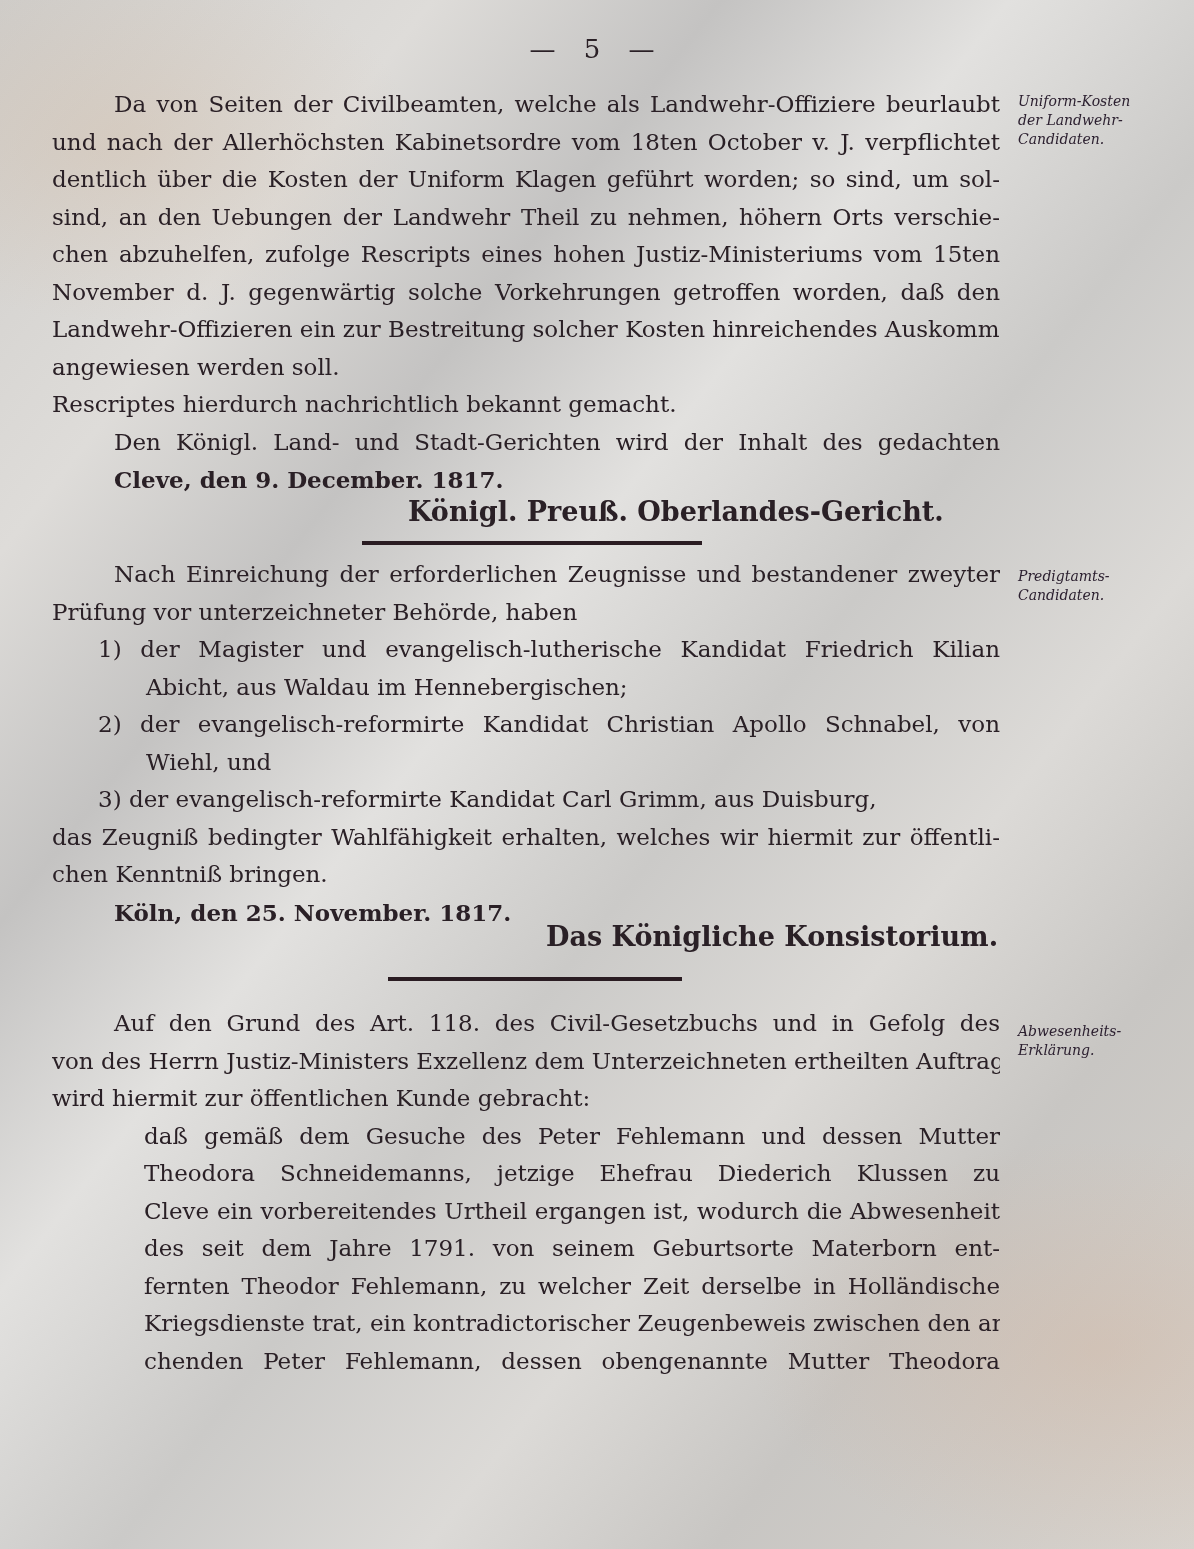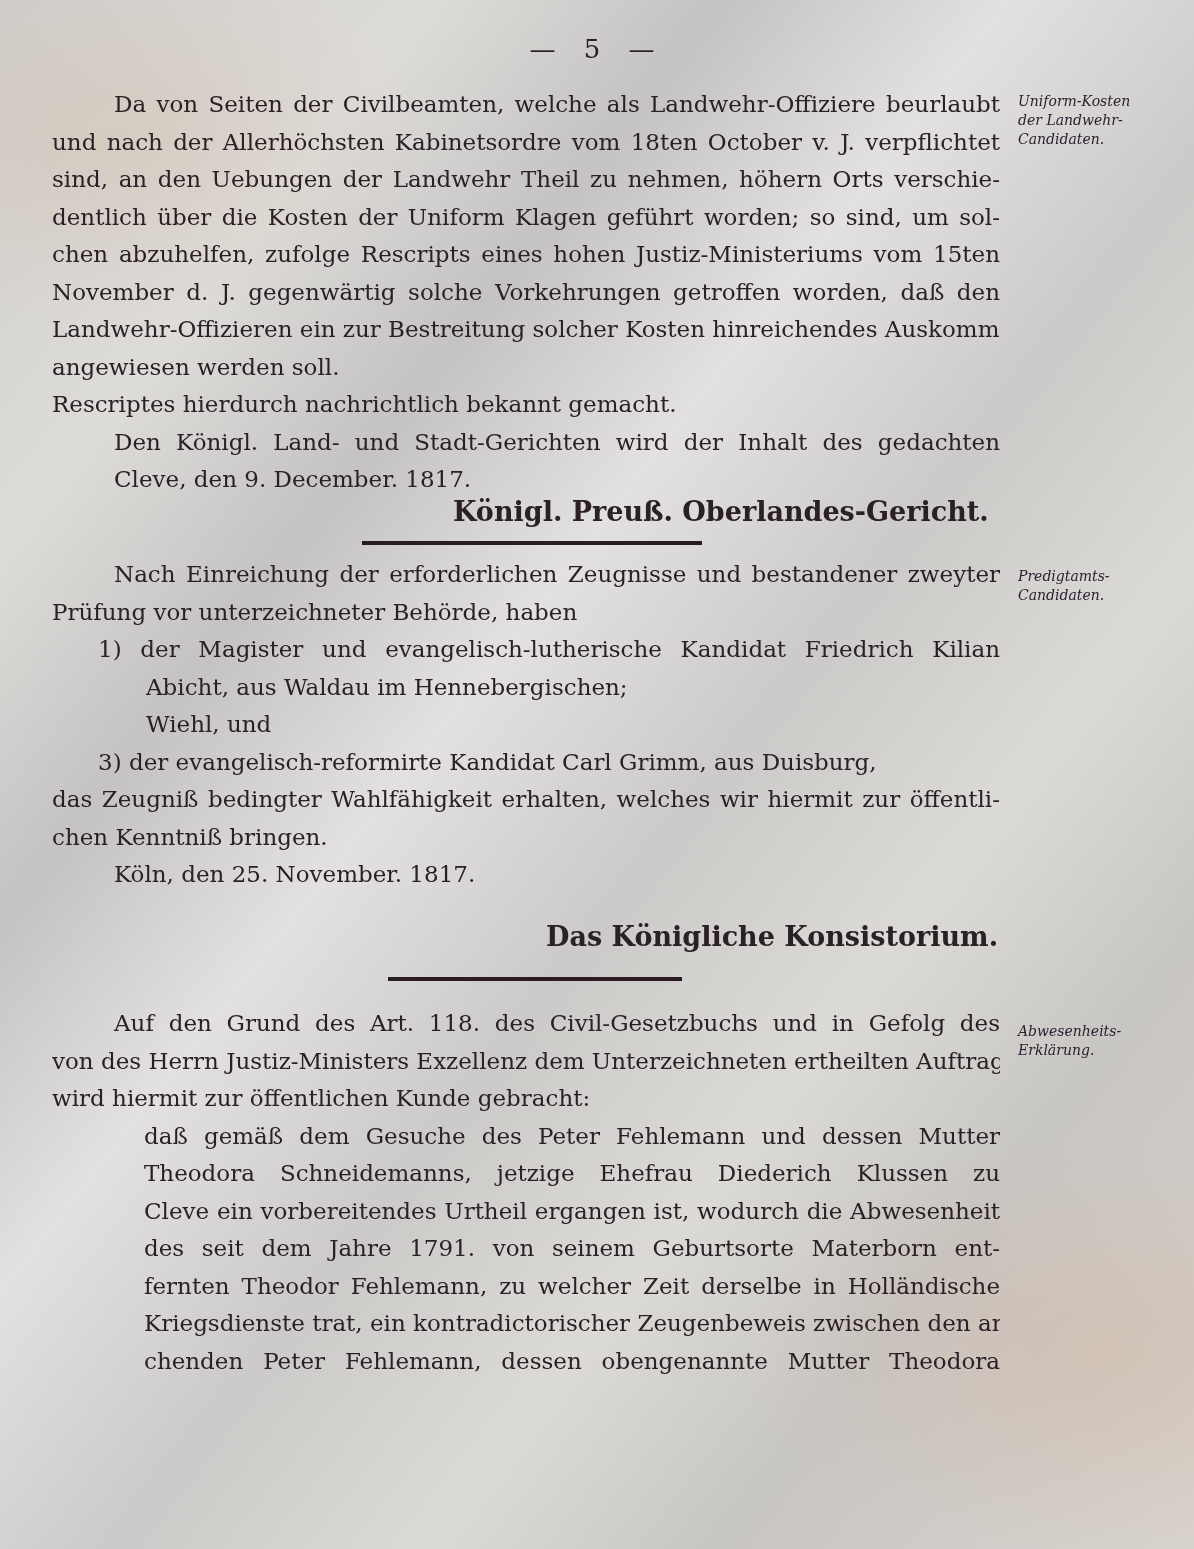--- a/index.html
+++ b/index.html
@@ -23,21 +23,21 @@
   .block { position: absolute; left: 52px; width: 948px; font-size: 23px; }
   .line {
     height: 37.5px; line-height: 37.5px; white-space: nowrap;
     text-align: justify; text-align-last: justify; overflow: hidden;
   }
   .line.last { text-align-last: left; }
   .indent { padding-left: 62px; }
   .item { padding-left: 46px; }
   .item-cont { padding-left: 94px; }
   .quote { padding-left: 92px; }
-  .dateline { padding-left: 62px; text-align-last: left; }
+  .dateline { padding-left: 62px; text-align-last: left; font-weight: bold; }
   .signature {
     position: absolute; font-size: 27px; font-weight: bold; white-space: nowrap;
   }
   .rule { position: absolute; height: 4px; background: #2a1c22; }
   .margin-note {
     position: absolute; left: 1018px; font-size: 14px; line-height: 19px;
     white-space: nowrap; color: #2c2030;
   }
   .margin-note span { display: block; font-style: italic; }
 </style>
@@ -50,43 +50,44 @@
 
   <div class="margin-note" style="top:92px;">
     <span>Uniform-Kosten</span>
     <span>der Landwehr-</span>
     <span>Candidaten.</span>
   </div>
 
   <div class="block" style="top:86px;">
     <div class="line indent">Da von Seiten der Civilbeamten, welche als Landwehr-Offiziere beurlaubt</div>
     <div class="line">und nach der Allerhöchsten Kabinetsordre vom 18ten October v. J. verpflichtet</div>
+    <div class="line">dentlich über die Kosten der Uniform Klagen geführt worden; so sind, um sol-</div>
     <div class="line">sind, an den Uebungen der Landwehr Theil zu nehmen, höhern Orts verschie-</div>
-    <div class="line">dentlich über die Kosten der Uniform Klagen geführt worden; so sind, um sol-</div>
     <div class="line">chen abzuhelfen, zufolge Rescripts eines hohen Justiz-Ministeriums vom 15ten</div>
     <div class="line">November d. J. gegenwärtig solche Vorkehrungen getroffen worden, daß den</div>
     <div class="line">Landwehr-Offizieren ein zur Bestreitung solcher Kosten hinreichendes Auskommen</div>
     <div class="line last">angewiesen werden soll.</div>
     <div class="line last">Rescriptes hierdurch nachrichtlich bekannt gemacht.</div>
     <div class="line indent">Den Königl. Land- und Stadt-Gerichten wird der Inhalt des gedachten</div>
     <div class="line dateline">Cleve, den 9. December. 1817.</div>
   </div>
-  <div class="signature" style="left:408px; top:496px;margin-left:45px;">Königl. Preuß. Oberlandes-Gericht.</div>
+  <div class="signature" style="left:408px; top:496px;">Königl. Preuß. Oberlandes-Gericht.</div>
   <div class="rule" style="left:362px; top:541px; width:340px;"></div>
 
   <div class="margin-note" style="top:567px;">
     <span>Predigtamts-</span>
     <span>Candidaten.</span>
   </div>
 
   <div class="block" style="top:556px;">
     <div class="line indent">Nach Einreichung der erforderlichen Zeugnisse und bestandener zweyter</div>
     <div class="line last">Prüfung vor unterzeichneter Behörde, haben</div>
     <div class="line item">1) der Magister und evangelisch-lutherische Kandidat Friedrich Kilian</div>
     <div class="line last item-cont">Abicht, aus Waldau im Hennebergischen;</div>
+    <div class="line item">2) der evangelisch-reformirte Kandidat Christian Apollo Schnabel, von</div>
     <div class="line last item-cont">Wiehl, und</div>
     <div class="line last item">3) der evangelisch-reformirte Kandidat Carl Grimm, aus Duisburg,</div>
     <div class="line">das Zeugniß bedingter Wahlfähigkeit erhalten, welches wir hiermit zur öffentli-</div>
     <div class="line last">chen Kenntniß bringen.</div>
     <div class="line dateline">Köln, den 25. November. 1817.</div>
   </div>
   <div class="signature" style="left:498px; top:921px;margin-left:48px;">Das Königliche Konsistorium.</div>
   <div class="rule" style="left:388px; top:977px; width:294px;"></div>
 
   <div class="margin-note" style="top:1022px;">

